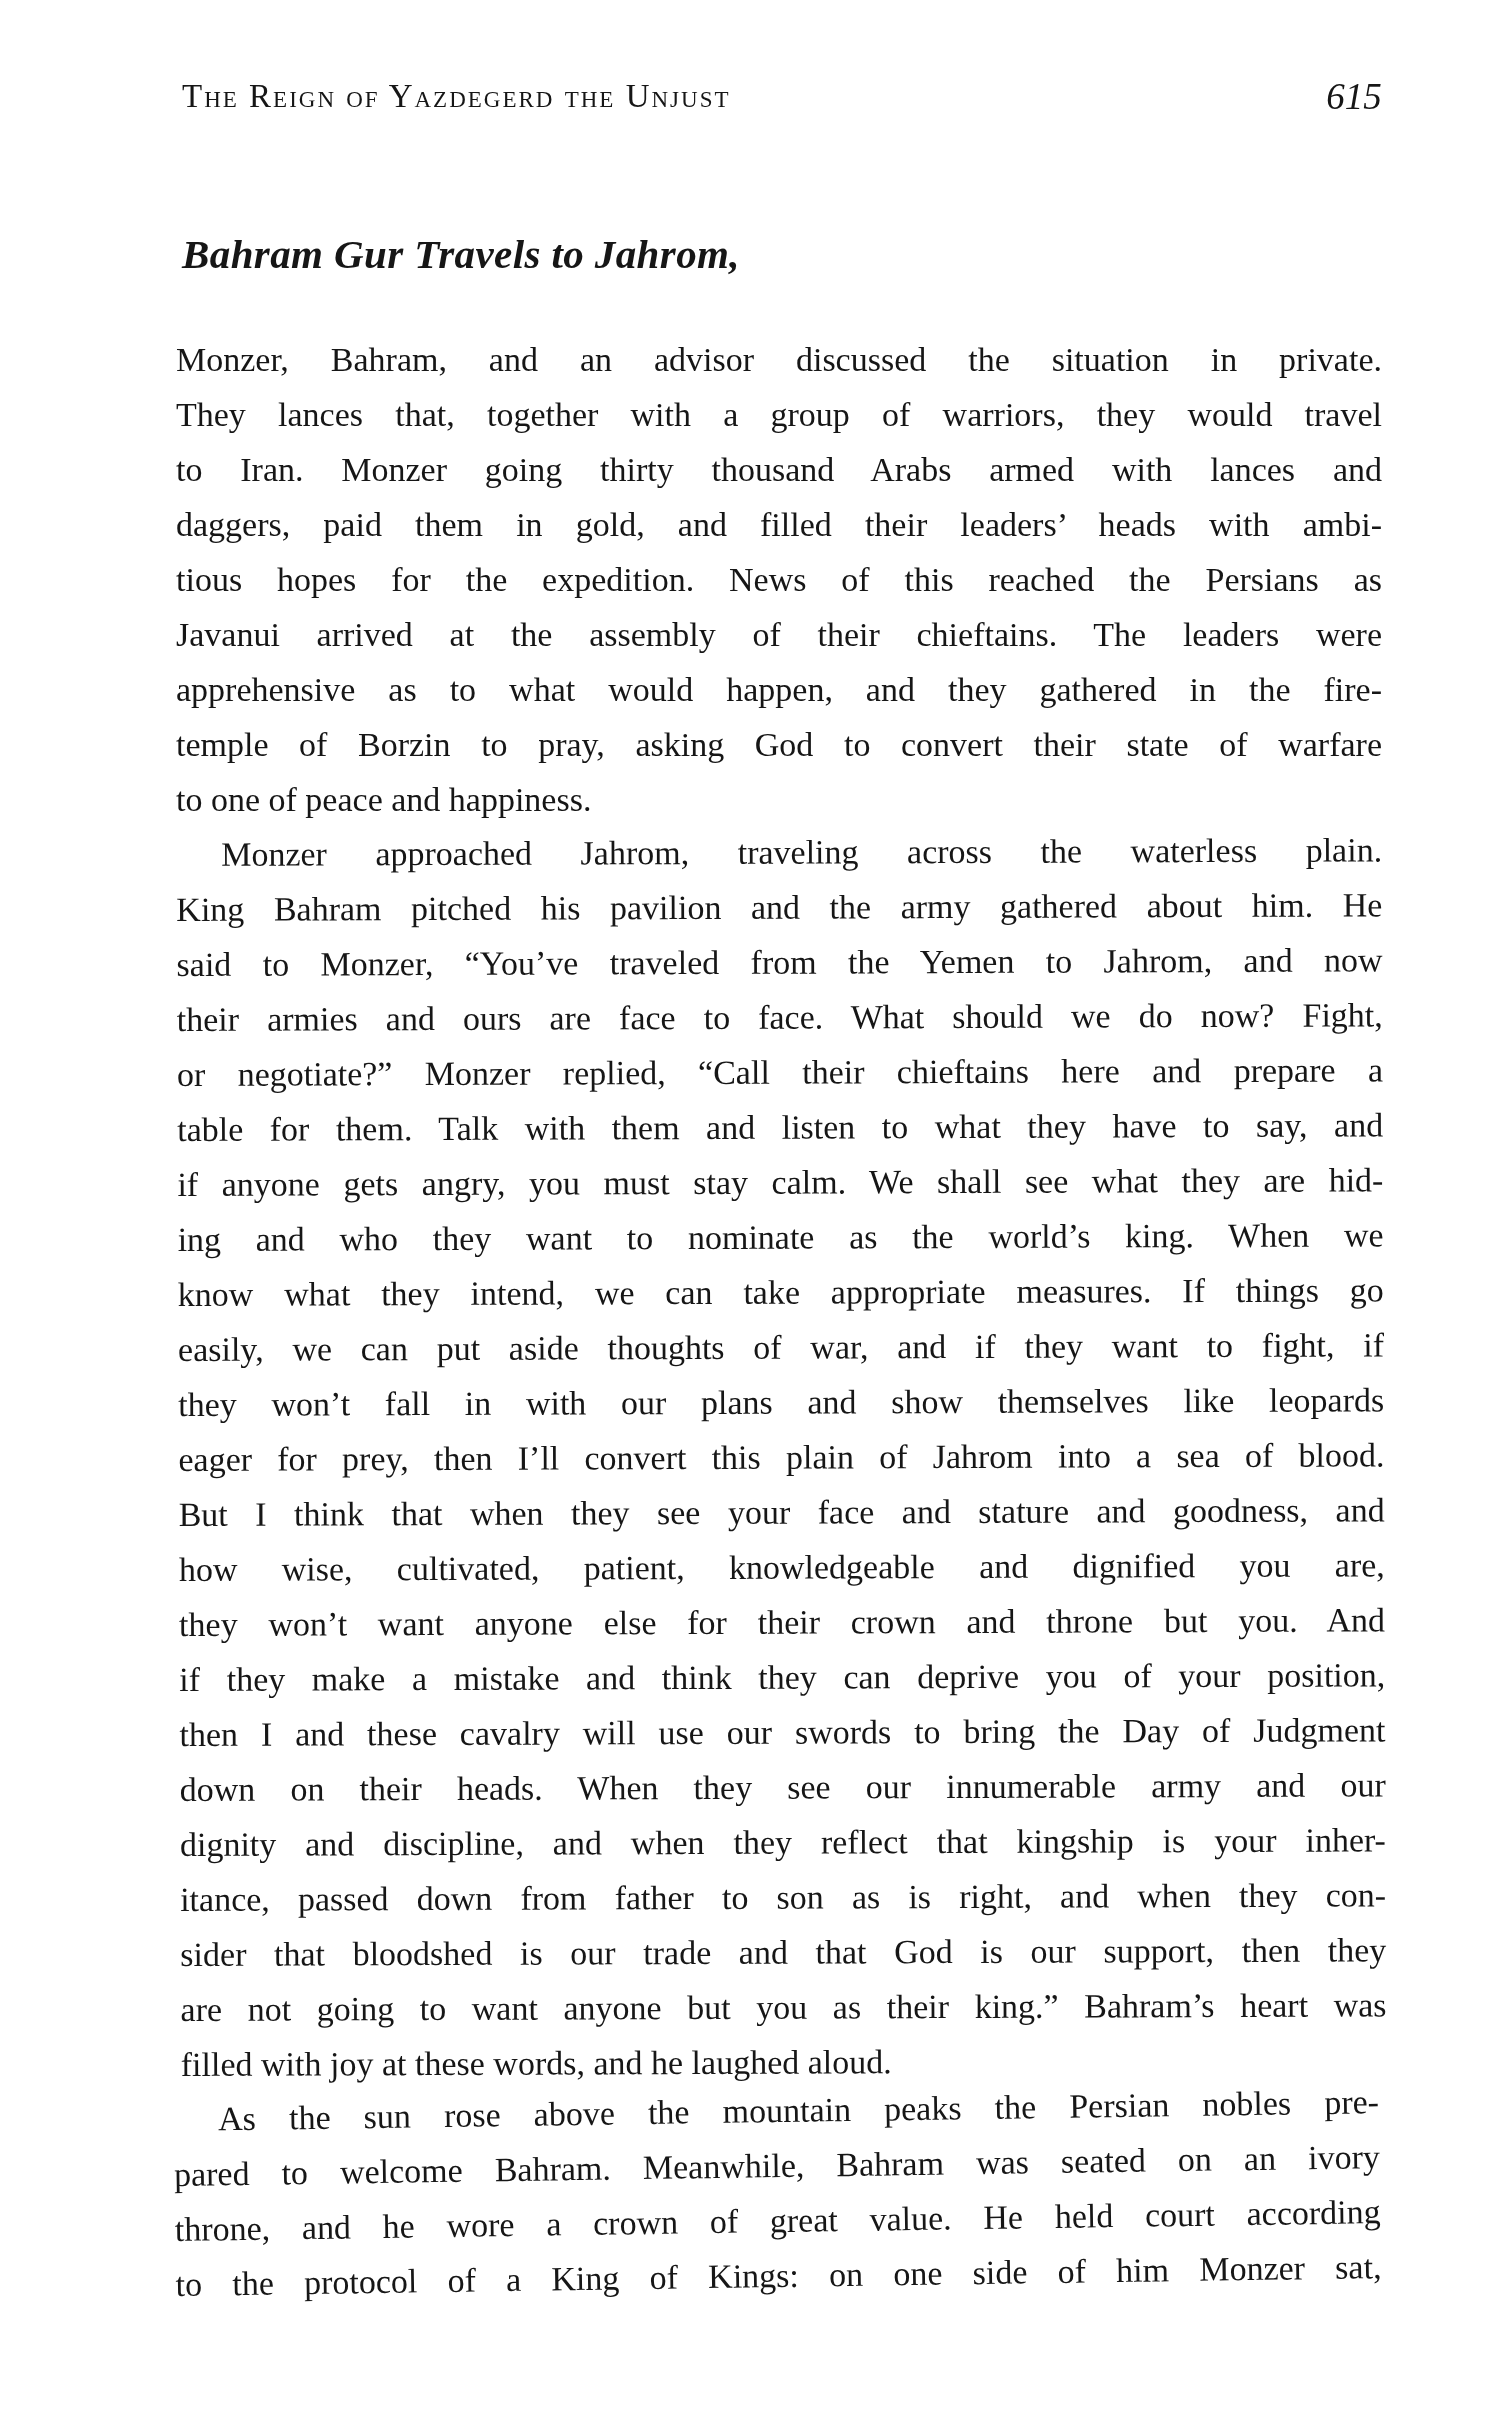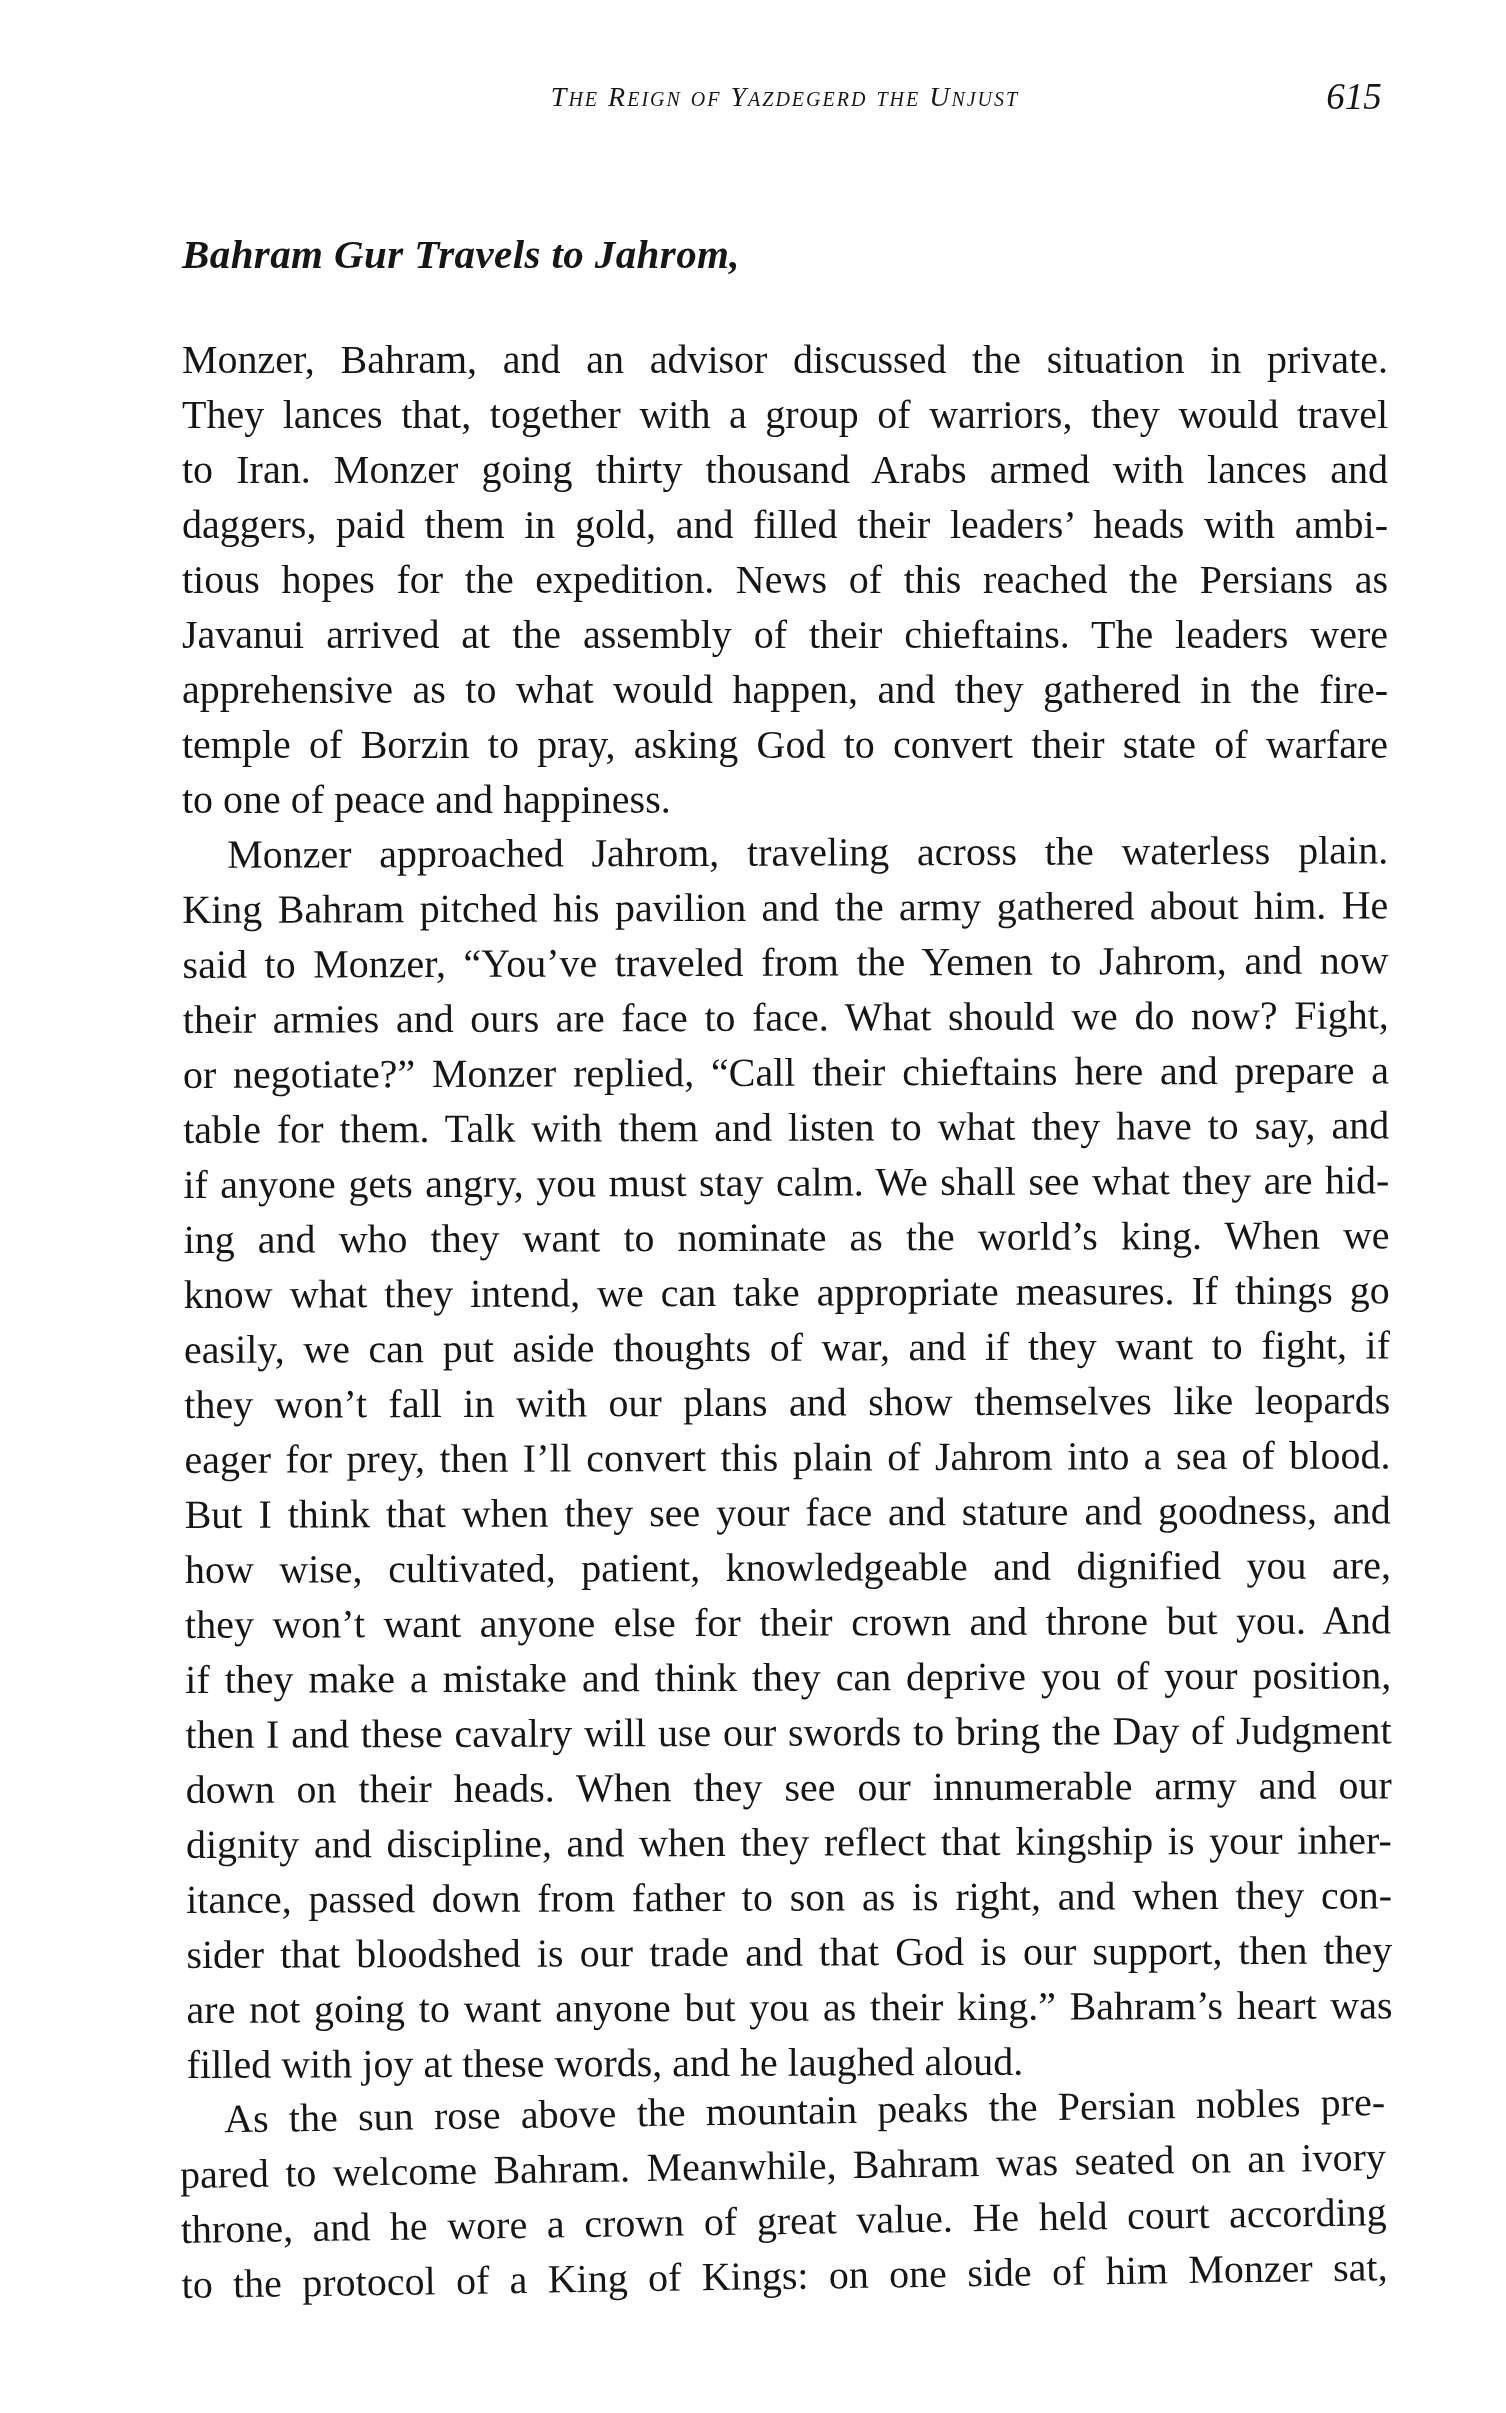--- a/index.html
+++ b/index.html
@@ -16,27 +16,26 @@
 
   
   .running-header {
     position: absolute;
     top: 76px;
     left: 182px;
     width: 1206px;
     height: 41px;
   }
   .running-title {
-    text-align: center;
+    text-align: left;
     font-variant: small-caps;
-    font-size: 28px;
+    font-size: 33px;
     letter-spacing: 2px;
     line-height: 41px;
     white-space: nowrap;
-    font-style: italic;
   }
   .page-number {
     position: absolute;
     right: 6.2px;
     top: 0;
     font-style: italic;
     font-size: 37px;
     line-height: 41px;
   }
 
@@ -51,23 +50,23 @@
     font-style: italic;
     line-height: 55px;
     letter-spacing: 0.4px;
   }
   .title-line { display: block; margin-top: 12px; }
 
   
   .body-text {
     position: absolute;
     top: 332px;
-    left: 182px;
+    left: 176px;
     width: 1206px;
-    font-size: 40px;
+    font-size: 34px;
     line-height: 55px;
   }
   .line {
     height: 55px;
     text-align: justify;
     text-align-last: justify;
     white-space: normal;
   }
   .line.ragged { text-align-last: left; }
   .line.indent { padding-left: 45px; }

